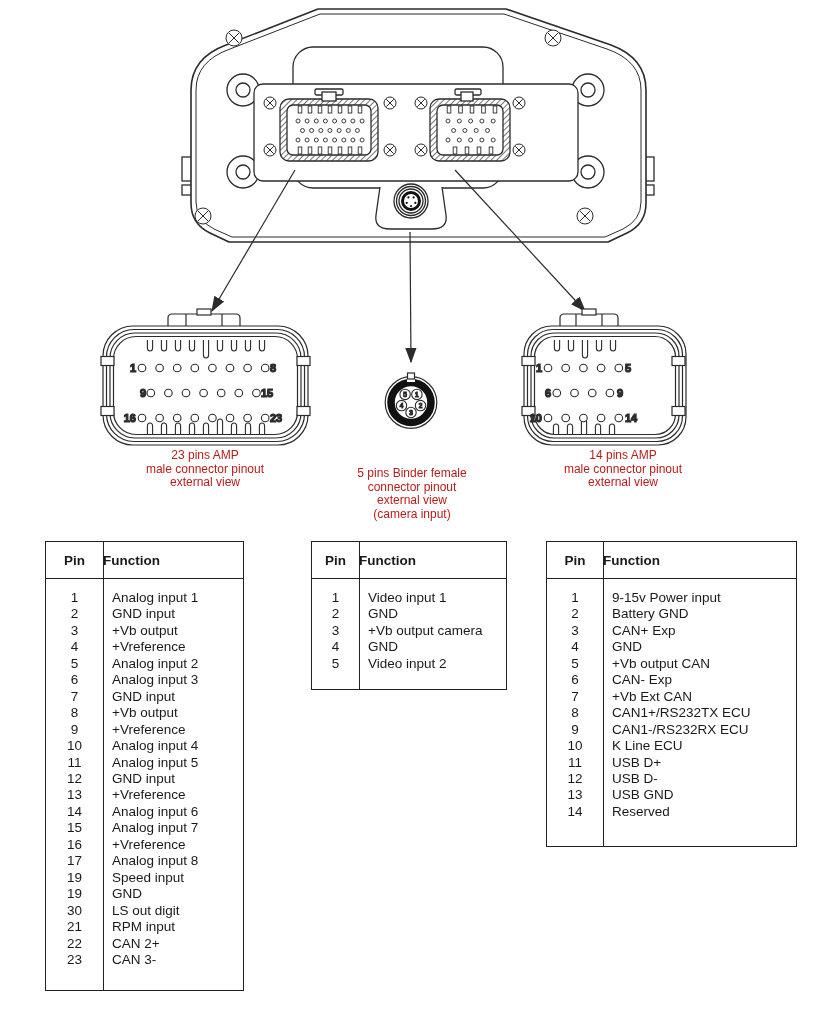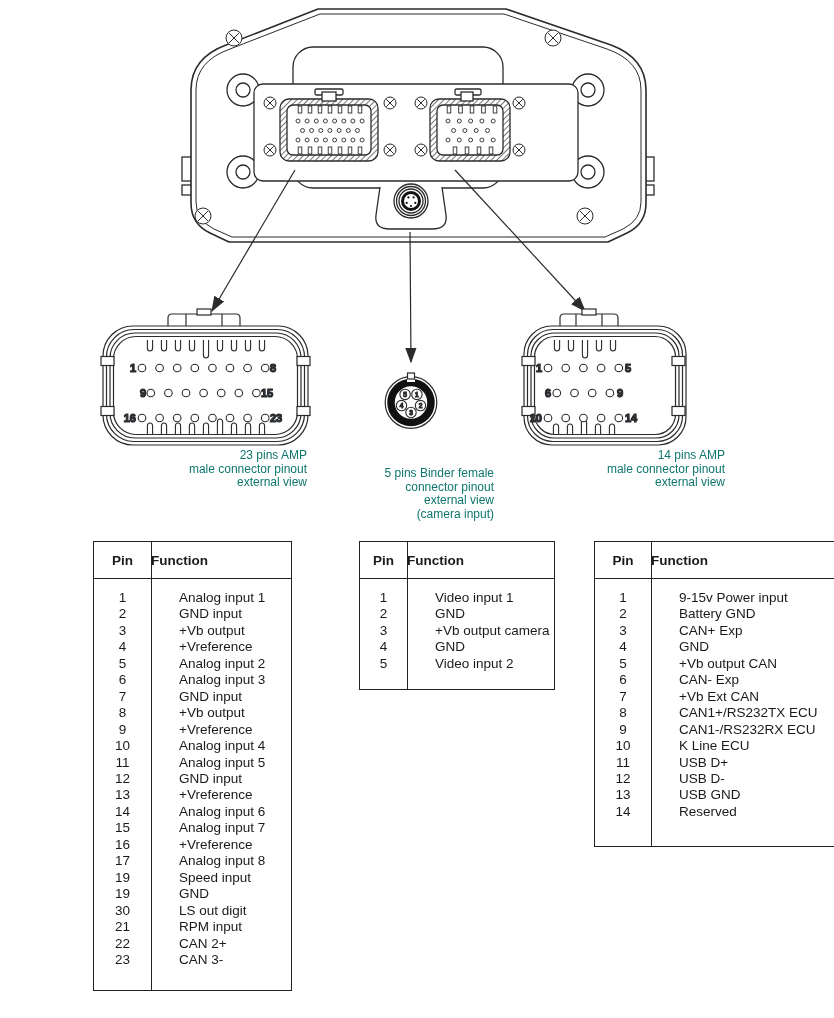--- a/index.html
+++ b/index.html
@@ -1,38 +1,38 @@
 <!DOCTYPE html>
 <html><head>
 <meta charset="utf-8">
 <style>
   html,body{margin:0;padding:0;background:#fff;}
   .stage{position:relative;width:834px;height:1018px;background:#fff;overflow:hidden;
          font-family:"Liberation Sans",sans-serif;color:#1a1a1a;}
   svg text{font-family:"Liberation Sans",sans-serif;}
   .pinnum{font-weight:bold;font-size:11px;fill:#1d3a6a;}
   .bnum{font-size:6.5px;fill:#111;}
-  .caption{position:absolute;text-align:right;font-size:12px;line-height:13.5px;
-           white-space:pre-line;color:#0f766e;}
+  .caption{position:absolute;text-align:center;font-size:12px;line-height:13.5px;
+           white-space:pre-line;color:#b91c1c;}
   .cap23{left:103px;top:449px;width:204px;}
   .cap5 {left:330px;top:447px;width:164px;margin-top:20px;}
   .cap14{left:521px;top:449px;width:204px;}
-  .ptable{position:absolute;border:1.4px solid #222;box-sizing:border-box;background:#fff;margin-left:48px;--c1:57px;}
+  .ptable{position:absolute;border:1.4px solid #222;box-sizing:border-box;background:#fff;--c1:57px;}
   .t1{left:45px;top:541px;width:199px;height:450px;--c1:57px;}
   .t2{left:311px;top:541px;width:196px;height:149px;--c1:47px;}
   .t3{left:546px;top:541px;width:251px;height:306px;--c1:56px;}
   .vline{position:absolute;top:0;bottom:0;left:var(--c1);width:1.4px;background:#222;}
   .thead{height:36px;border-bottom:1.4px solid #222;display:flex;align-items:center;
          font-weight:bold;font-size:13.5px;}
   .hpin{width:var(--c1);text-align:center;}
   .hfun{padding-left:0;}
   .tbody{padding-top:11px;}
   .trow{display:flex;font-size:13.5px;line-height:16.45px;}
   .cpin{width:var(--c1);text-align:center;flex:0 0 auto;}
-  .cfun{padding-left:28px;}
+  .cfun{padding-left:9px;}
 </style>
 </head>
 <body>
 
 <div class="stage">
 
   <svg width="834" height="520" viewBox="0 0 834 520" style="position:absolute;left:0;top:0;">
     <defs>
       <pattern id="hatch" width="4" height="4" patternUnits="userSpaceOnUse" patternTransform="rotate(45)">
         <rect width="4" height="4" fill="#ffffff"></rect>

